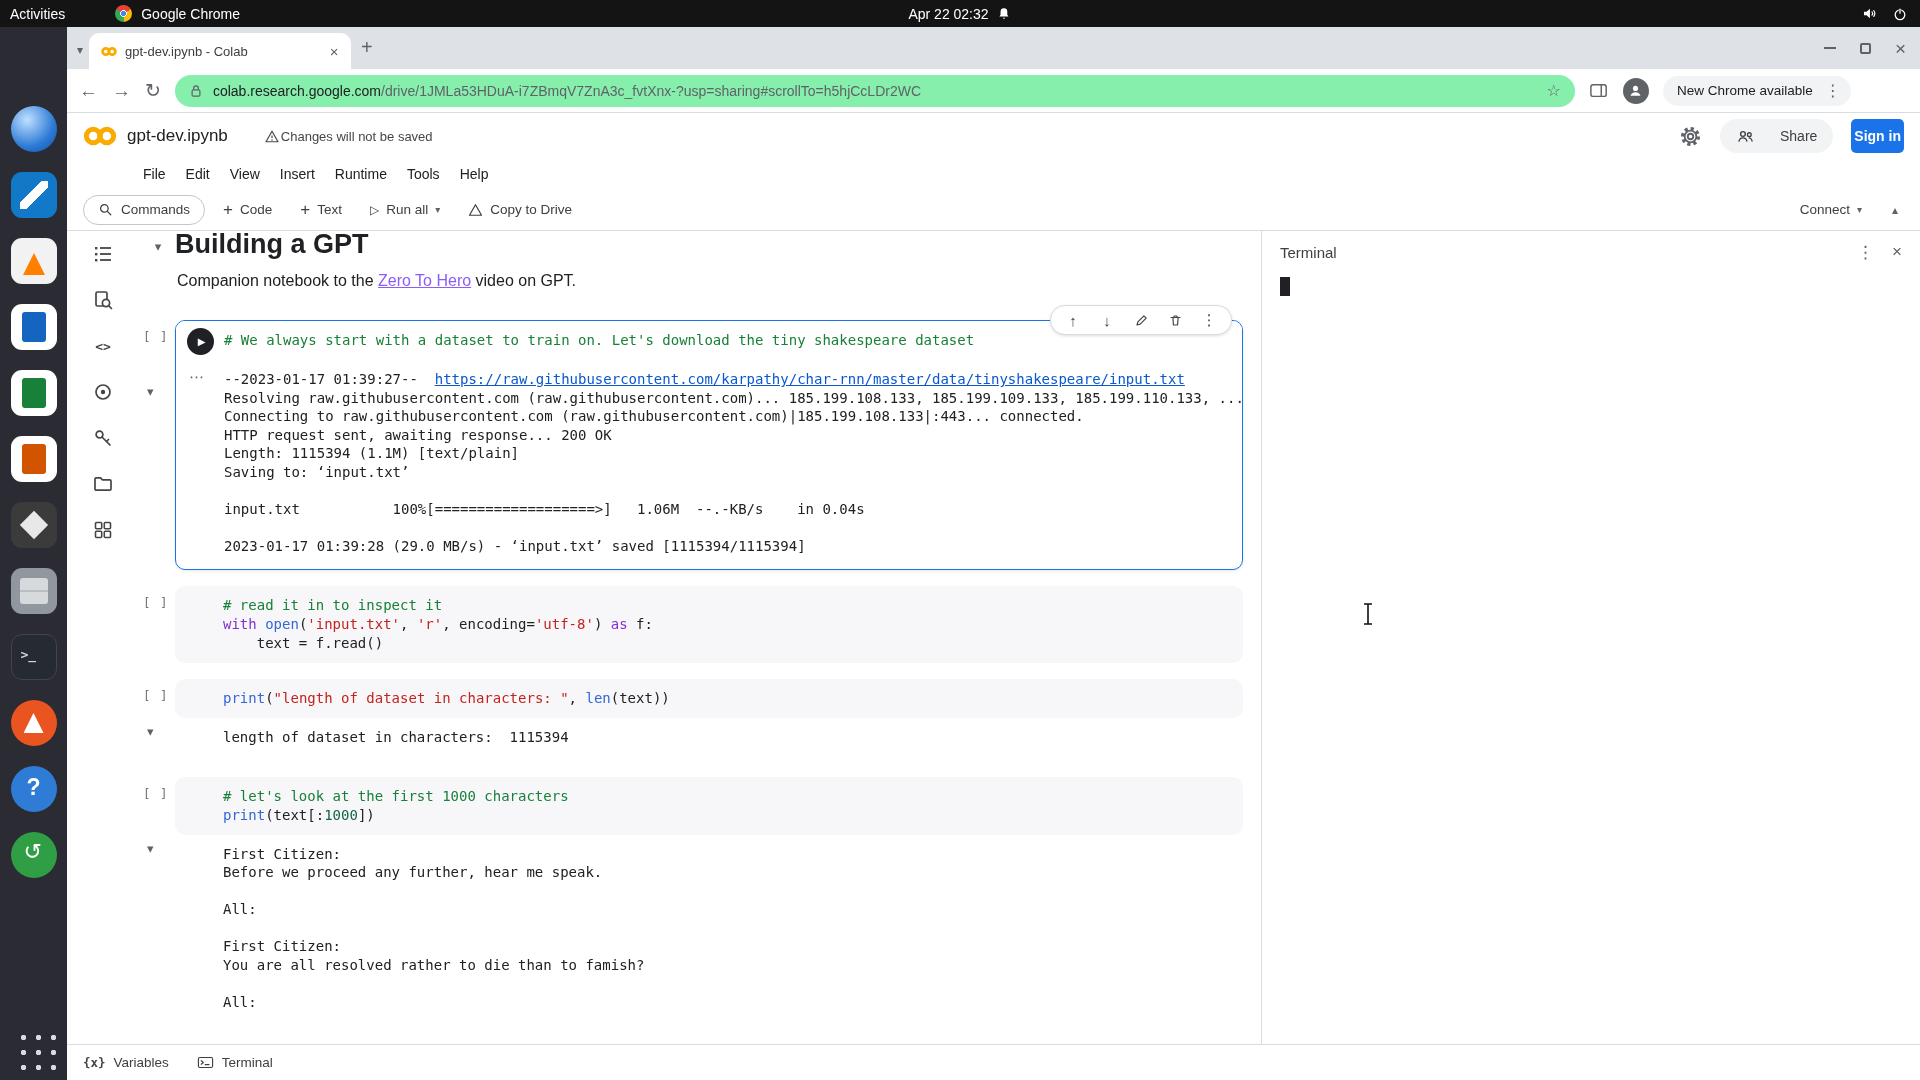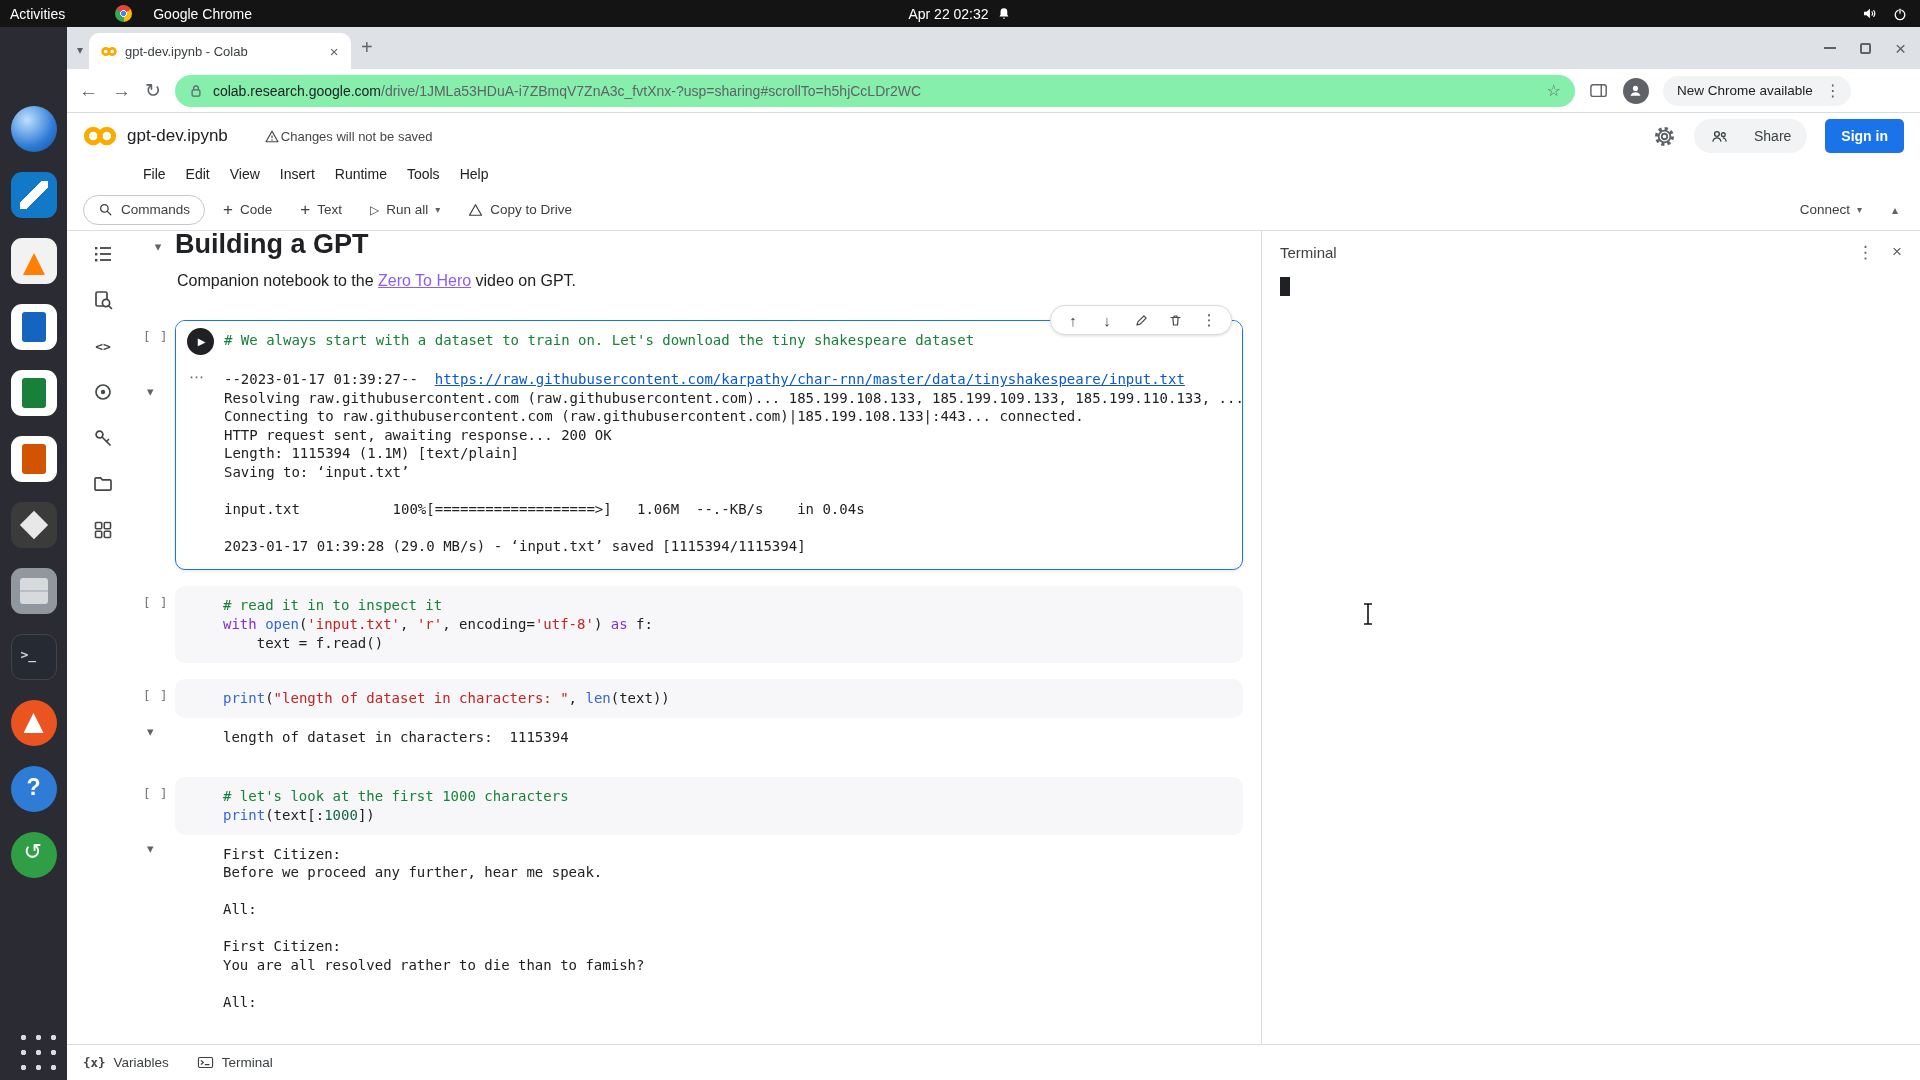--- a/index.html
+++ b/index.html
@@ -4,21 +4,21 @@
 <style>
   *{box-sizing:border-box;margin:0;padding:0}
   html,body{width:1920px;height:1080px;overflow:hidden}
   body{font-family:"Liberation Sans",sans-serif;background:#fff;color:#202124;font-size:14px}
   .mono{font-family:"DejaVu Sans Mono",monospace}
   svg{display:block}
 
   
   .topbar{height:27px;background:#141414;color:#fff;display:flex;align-items:center;position:relative;font-size:14px}
   .topbar .activities{padding:0 10px;height:100%;display:flex;align-items:center}
-  .topbar .appname{display:flex;align-items:flex-end;gap:21px;margin-left:40px}
+  .topbar .appname{display:flex;align-items:flex-end;gap:9px;margin-left:40px}
   .topbar .clock{position:absolute;left:50%;transform:translateX(-50%);display:flex;align-items:center;gap:8px}
   .topbar .sysicons{position:absolute;right:12px;display:flex;align-items:center;gap:14px}
 
   .chrome-ball{position:relative;width:17px;height:17px;border-radius:50%;
     background:radial-gradient(circle,#4285f4 0 19%,transparent 20%),
                radial-gradient(circle,#fff 0 29%,transparent 30%),
                conic-gradient(from -60deg,#ea4335 0 120deg,#fbbc05 0 240deg,#34a853 0 360deg)}
 
   
   .deskrow{display:flex;height:1053px}
@@ -74,21 +74,21 @@
   .avatar{width:26px;height:26px;border-radius:50%;background:#5f6368;display:flex;align-items:center;justify-content:center}
   .updatepill{height:30px;background:#f1f3f4;border-radius:16px;display:flex;align-items:center;padding:0 6px 0 14px;gap:8px;font-size:13.5px;color:#202124;white-space:nowrap}
   .kebab{color:#5f6368;font-size:16px;padding:0 4px}
 
   
   .co-header{height:46px;display:flex;align-items:center;padding:0 16px;gap:10px;flex:none}
   .co-title{font-size:17px;color:#202124}
   .co-note{display:flex;align-items:center;gap:1px;font-size:13px;color:#444746;margin-left:26px}
   .co-right{margin-left:auto;display:flex;align-items:center;gap:18px}
   .sharebtn{height:34px;background:#f1f3f4;border-radius:17px;display:flex;align-items:center;gap:25px;padding:0 16px;font-size:14px;color:#3c4043}
-  .signin{height:34px;background:#1a73e8;color:#fff;border-radius:5px;display:flex;align-items:center;padding:0 16px;font-size:14px;font-weight:bold}
+  .signin{height:34px;background:#1a73e8;color:#fff;border-radius:5px;display:flex;align-items:center;padding:0 3px;font-size:14px;font-weight:bold}
   .menubar{height:30px;display:flex;align-items:center;padding-left:67px;gap:2px;flex:none}
   .menubar span{padding:4px 9px;font-size:14px;color:#202124;border-radius:4px}
   .co-toolbar{height:42px;display:flex;align-items:center;padding:0 16px;gap:8px;border-bottom:1px solid #dadce0;flex:none}
   .cmdpill{height:30px;border:1px solid #c4c7c5;border-radius:16px;display:flex;align-items:center;gap:8px;padding:0 14px;font-size:13.5px;color:#3c4043}
   .tbtn{display:flex;align-items:center;gap:7px;font-size:13.5px;color:#3c4043;padding:6px 10px;border-radius:4px}
   .tbtn .plus{font-size:17px;color:#3c4043}
   .caret{font-size:10px;color:#5f6368}
   .connectwrap{margin-left:auto;display:flex;align-items:center;gap:20px;padding-right:6px}
 
   .co-body{display:flex;height:813px;flex:none}

